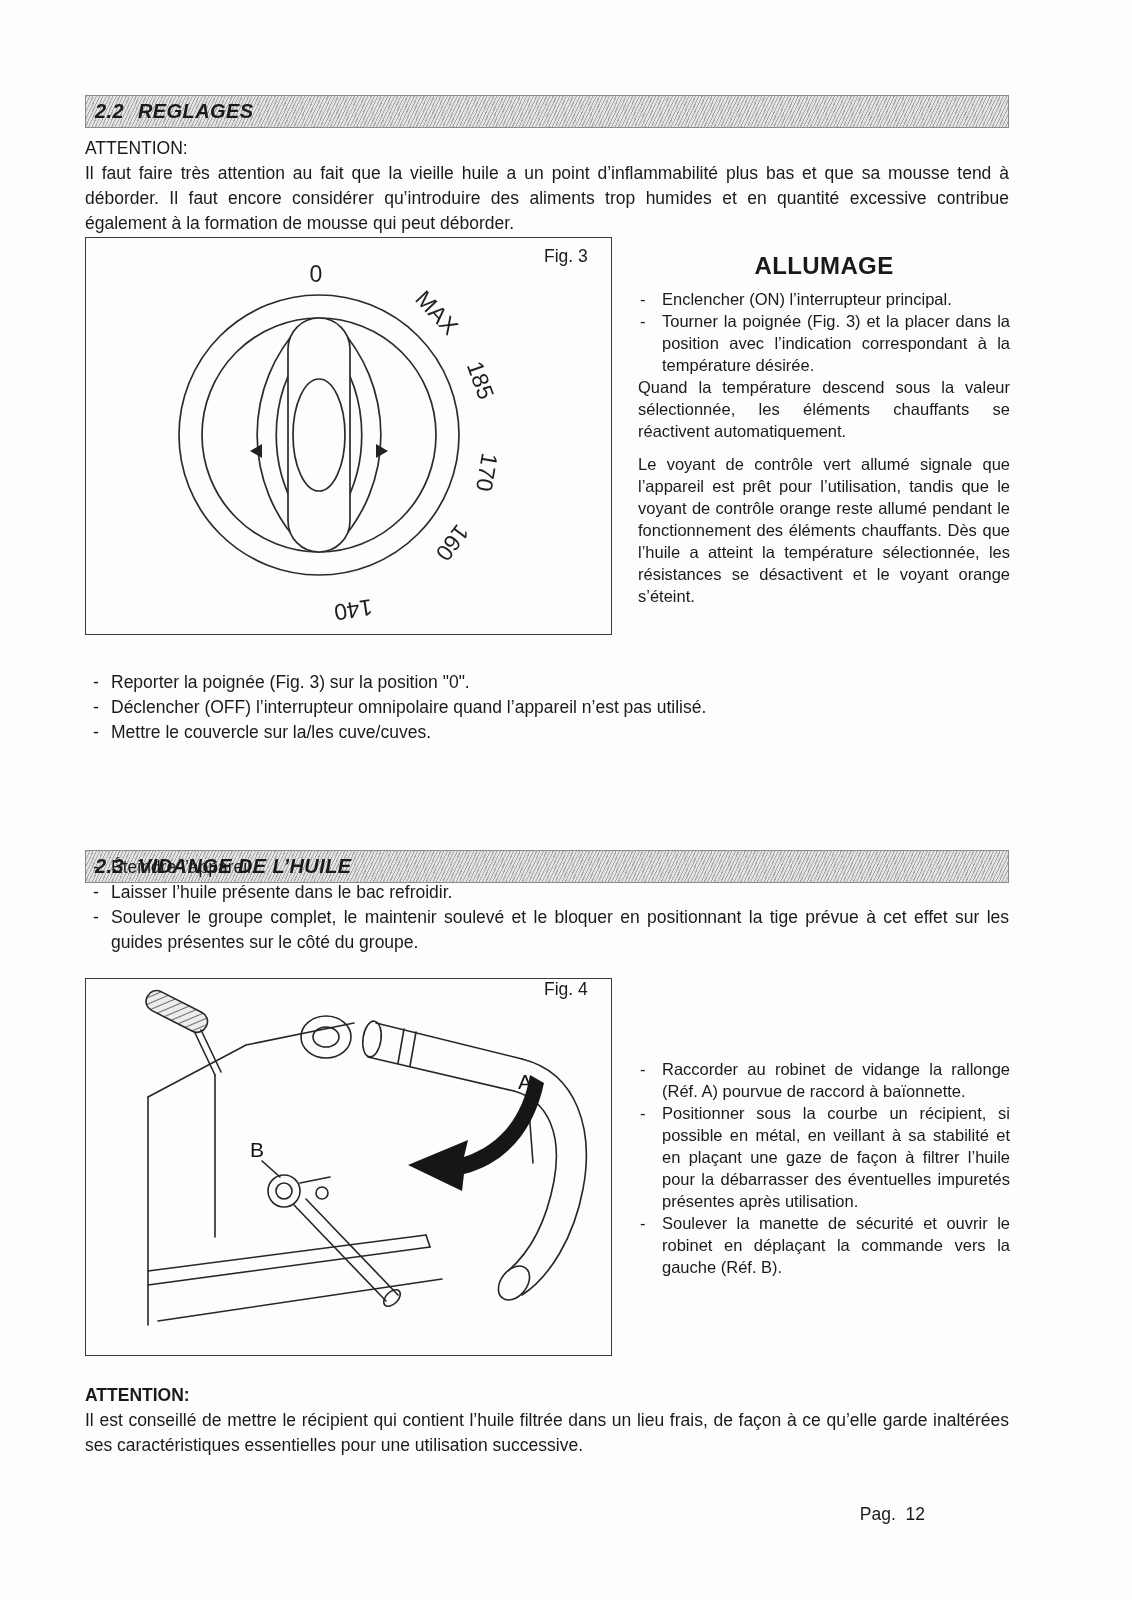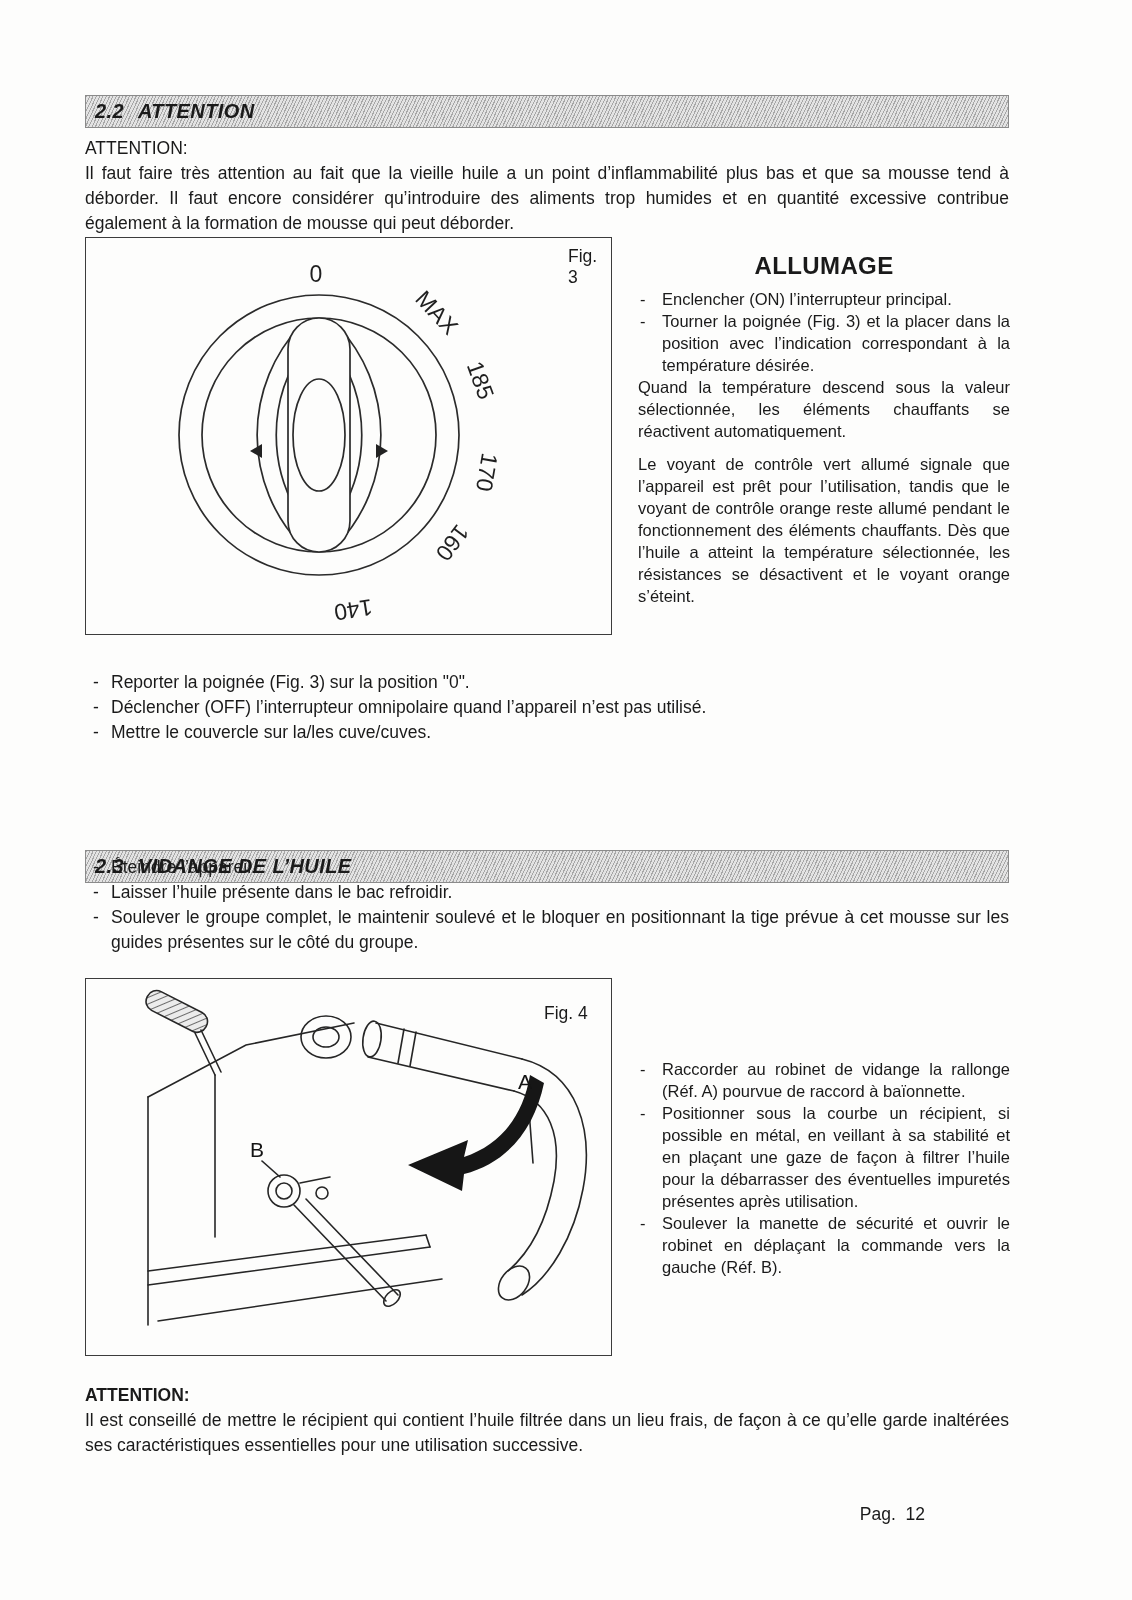--- a/index.html
+++ b/index.html
@@ -46,30 +46,30 @@
   .figline { stroke: #262626; fill: none; stroke-width: 1.6; stroke-linecap: round; }
   .ref-label { font-size: 21px; fill: #141414; }
 </style>
 </head>
 <body>
 
 <div class="page">
 
   <div class="abs sec-bar" style="top:95px;">
     <span>2.2</span>
-    <span class="sec-name">ATTENTION</span>
+    <span class="sec-name">REGLAGES</span>
   </div>
 
   <div class="abs" style="top:136px;left:85px;width:924px;">
     <div class="body-text">ATTENTION:</div>
     <div class="body-text just">Il faut faire très attention au fait que la vieille huile a un point d’inflammabilité plus bas et que sa mousse tend à déborder. Il faut encore considérer qu’introduire des aliments trop humides et en quantité excessive contribue également à la formation de mousse qui peut déborder.</div>
   </div>
 
   <div class="abs fig-box" style="top:237px;left:85px;width:527px;height:398px;">
-    <div class="fig-label" style="left:458px;top:8px;margin-left:24px;">Fig. 3</div>
+    <div class="fig-label" style="left:458px;top:8px;">Fig. 3</div>
     <svg class="abs" style="left:0;top:0;" width="527" height="398" viewBox="0 0 527 398">
       <g fill="none" stroke="#2b2b2b" stroke-width="1.7">
         <circle cx="233" cy="197" r="140"></circle>
         <circle cx="233" cy="197" r="117"></circle>
         <path d="M 214 88 A 160 160 0 0 0 214 306"></path>
         <path d="M 221 106 A 150 150 0 0 0 221 288"></path>
         <path d="M 252 88 A 160 160 0 0 1 252 306"></path>
         <path d="M 245 106 A 150 150 0 0 1 245 288"></path>
         <rect x="202" y="80" width="62" height="234" rx="31" fill="#fdfdfc"></rect>
         <ellipse cx="233" cy="197" rx="26" ry="56"></ellipse>
@@ -127,26 +127,26 @@
     <div class="brow">
       <span class="dash">-</span>
       <span class="btxt">Éteindre l’appareil.</span>
     </div>
     <div class="brow">
       <span class="dash">-</span>
       <span class="btxt">Laisser l’huile présente dans le bac refroidir.</span>
     </div>
     <div class="brow">
       <span class="dash">-</span>
-      <span class="btxt just">Soulever le groupe complet, le maintenir soulevé et le bloquer en positionnant la tige prévue à cet mousse sur les guides présentes sur le côté du groupe.</span>
+      <span class="btxt just">Soulever le groupe complet, le maintenir soulevé et le bloquer en positionnant la tige prévue à cet effet sur les guides présentes sur le côté du groupe.</span>
     </div>
   </div>
 
   <div class="abs fig-box" style="top:978px;left:85px;width:527px;height:378px;">
-    <div class="fig-label" style="left:458px;top:24px;">Fig. 4</div>
+    <div class="fig-label" style="left:458px;top:0;">Fig. 4</div>
     <svg class="abs" style="left:0;top:0;" width="527" height="378" viewBox="0 0 527 378">
       <defs>
         <pattern id="hp" width="6" height="6" patternUnits="userSpaceOnUse" patternTransform="rotate(40)">
           <rect width="6" height="6" fill="#ececec"></rect>
           <line x1="0" y1="0" x2="0" y2="6" stroke="#4a4a4a" stroke-width="1.6"></line>
         </pattern>
       </defs>
       <g class="figline">
 
         <rect x="58" y="22" width="66" height="21" rx="10" fill="url(#hp)" transform="rotate(27 91 32)"></rect>

